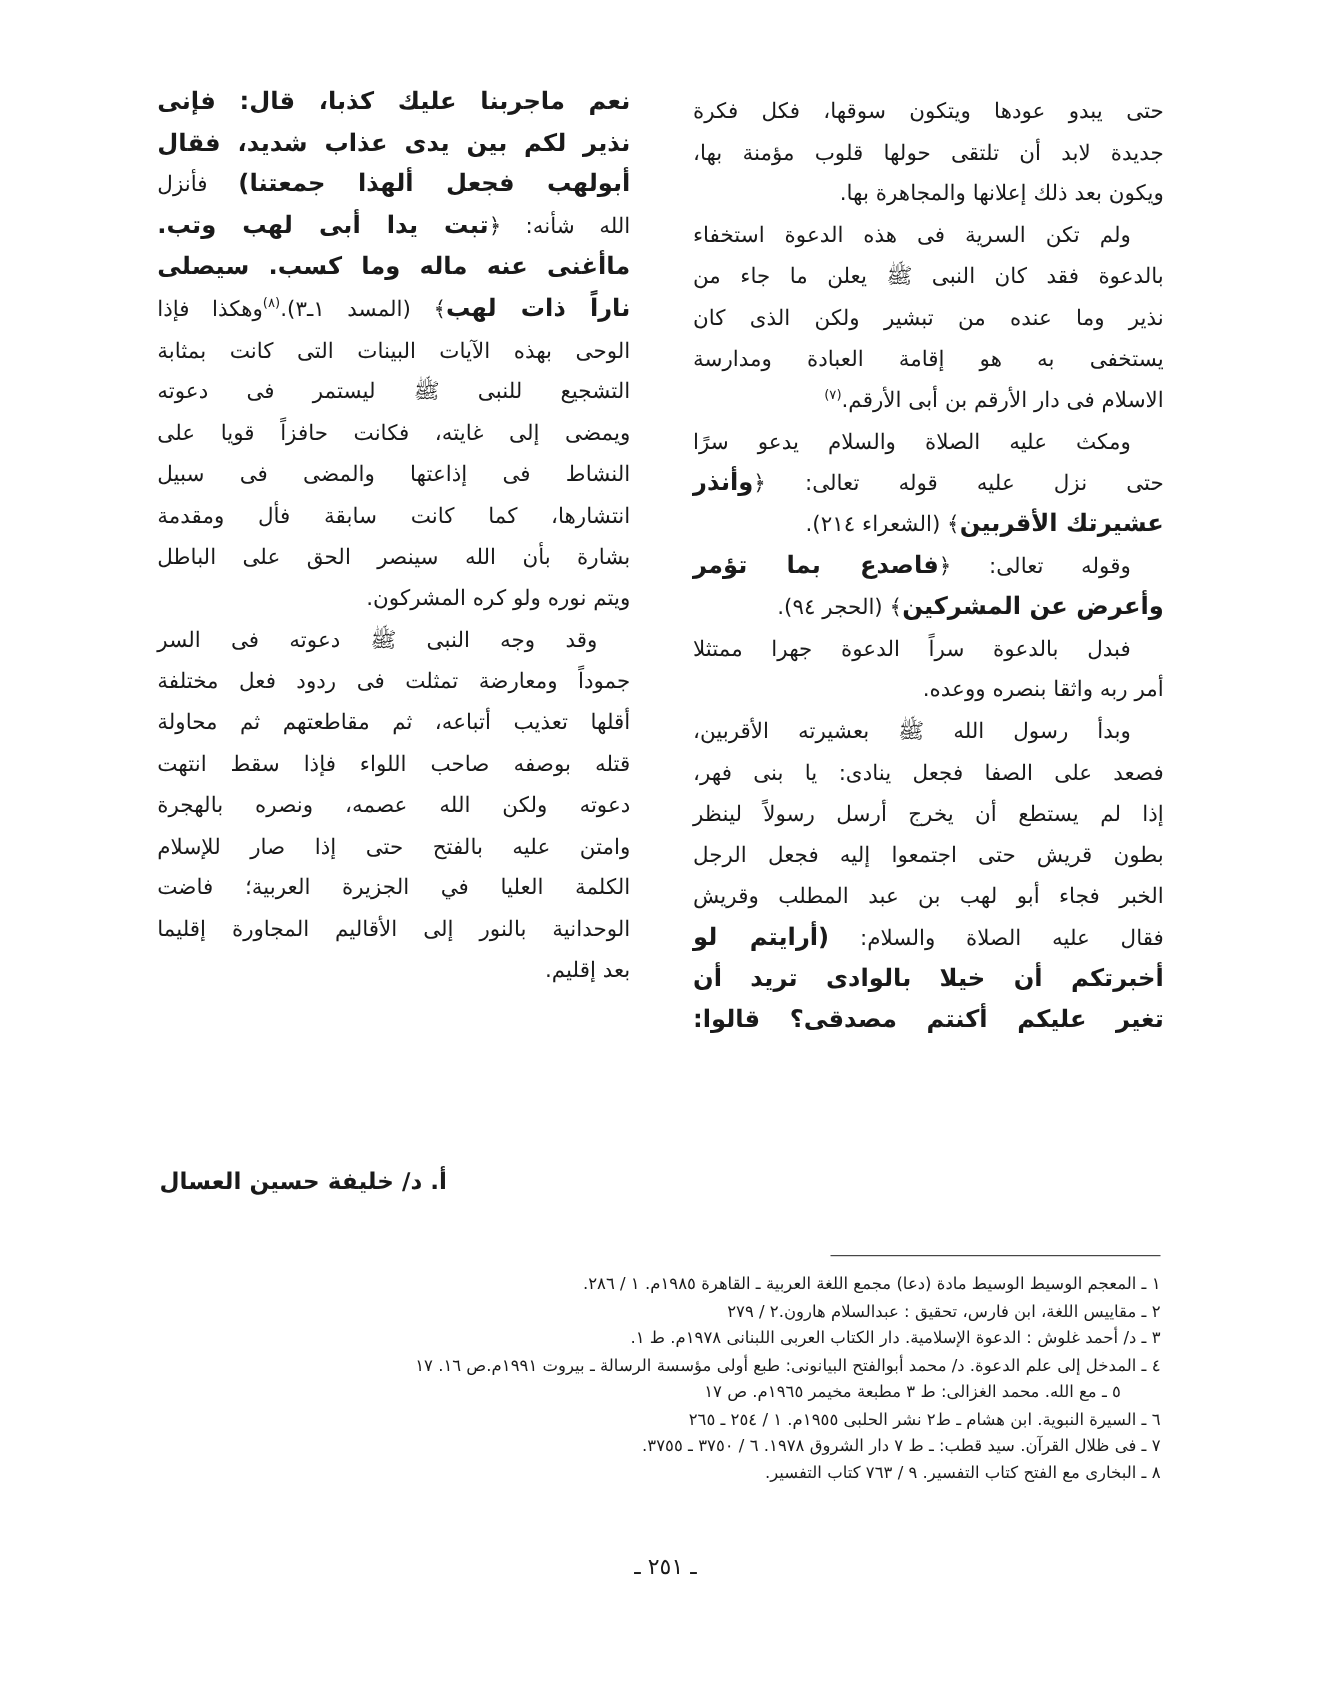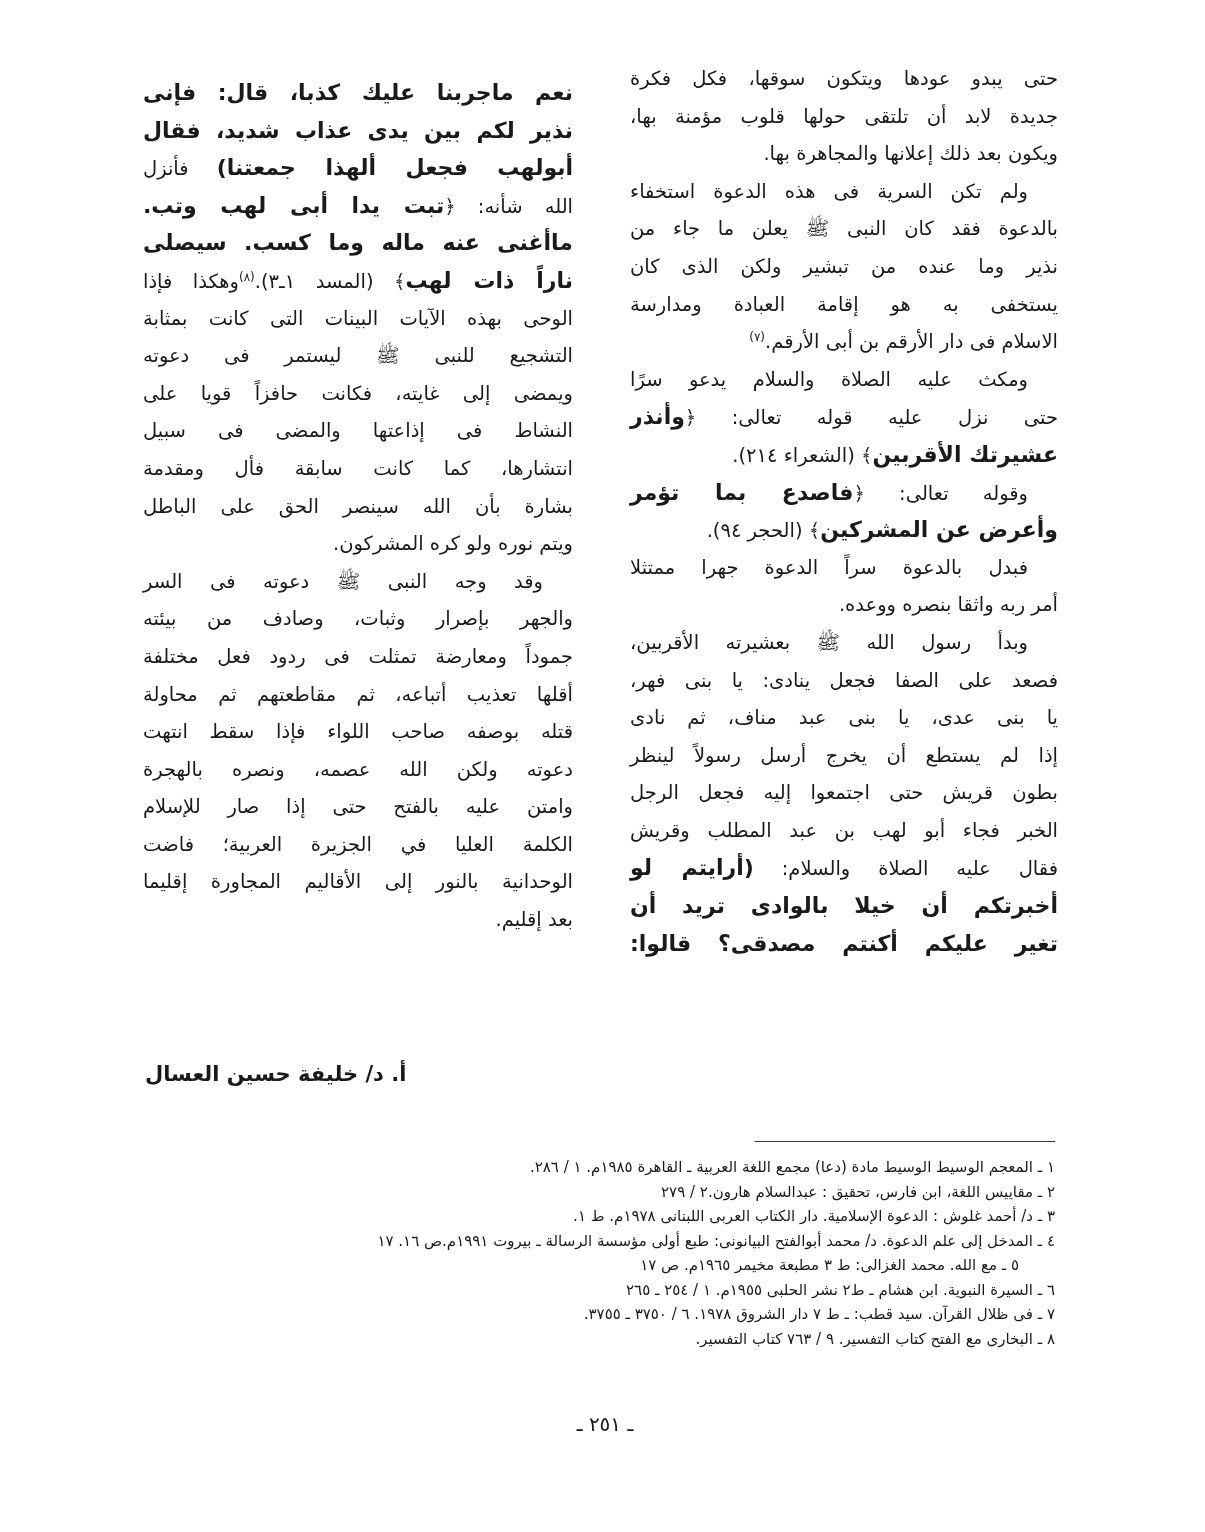--- a/index.html
+++ b/index.html
@@ -1,19 +1,19 @@
 <!DOCTYPE html>
 <html><head>
 <meta charset="utf-8">
 <style>
   html, body { margin:0; padding:0; background:#ffffff; }
   body { width:1205px; height:1532px; position:relative; overflow:hidden;
          font-family: "DejaVu Sans", sans-serif; color:#1a1a1a; }
   .col { position:absolute; direction:rtl; }
-  .col-right { left:630px; width:428px; top:60px; }
+  .col-right { left:630px; width:428px; top:82px; }
   .col-left  { left:143px; width:430px; top:74px; }
   .line { display:block; height:37.6px; line-height:37.6px; font-size:19.5px;
           white-space:nowrap; text-align:justify; text-align-last:justify; }
   .line.last { text-align-last:right; }
   .line.indent { padding-right:30px; }
   .b { font-weight:bold; font-size:22px; }
   .sup { font-size:12px; vertical-align:super; line-height:0; }
   .author { position:absolute; left:145px; top:1062px; width:300px; direction:rtl;
             text-align:left; font-weight:bold; font-size:21px; }
   .fn-rule { position:absolute; left:755px; top:1141px; width:300px; height:0;
@@ -38,21 +38,20 @@
     <div class="line last"><span>الاسلام فى دار الأرقم بن أبى الأرقم.</span><span class="sup">(٧)</span></div>
     <div class="line indent"><span>ومكث عليه الصلاة والسلام يدعو سرًا</span></div>
     <div class="line"><span>حتى نزل عليه قوله تعالى: ﴿</span><span class="b">وأنذر</span></div>
     <div class="line last"><span class="b">عشيرتك الأقربين</span><span>﴾ (الشعراء ٢١٤).</span></div>
     <div class="line indent"><span>وقوله تعالى: ﴿</span><span class="b">فاصدع بما تؤمر</span></div>
     <div class="line last"><span class="b">وأعرض عن المشركين</span><span>﴾ (الحجر ٩٤).</span></div>
     <div class="line indent"><span>فبدل بالدعوة سراً الدعوة جهرا ممتثلا</span></div>
     <div class="line last"><span>أمر ربه واثقا بنصره ووعده.</span></div>
     <div class="line indent"><span>وبدأ رسول الله ﷺ بعشيرته الأقربين،</span></div>
     <div class="line"><span>فصعد على الصفا فجعل ينادى: يا بنى فهر،</span></div>
-    <div class="line"><span>يا بنى عدى، يا بنى عبد مناف، ثم نادى</span></div>
     <div class="line"><span>إذا لم يستطع أن يخرج أرسل رسولاً لينظر</span></div>
     <div class="line"><span>بطون قريش حتى اجتمعوا إليه فجعل الرجل</span></div>
     <div class="line"><span>الخبر فجاء أبو لهب بن عبد المطلب وقريش</span></div>
     <div class="line"><span>فقال عليه الصلاة والسلام: </span><span class="b">(أرايتم لو</span></div>
     <div class="line"><span class="b">أخبرتكم أن خيلا بالوادى تريد أن</span></div>
     <div class="line"><span class="b">تغير عليكم أكنتم مصدقى؟ قالوا:</span></div>
   </div>
 <div class="col col-left" id="lc">
     <div class="line"><span class="b">نعم ماجربنا عليك كذبا، قال: فإنى</span></div>
     <div class="line"><span class="b">نذير لكم بين يدى عذاب شديد، فقال</span></div>
@@ -61,21 +60,20 @@
     <div class="line"><span class="b">ماأغنى عنه ماله وما كسب. سيصلى</span></div>
     <div class="line"><span class="b">ناراً ذات لهب</span><span>﴾ (المسد ١ـ٣).</span><span class="sup">(٨)</span><span>وهكذا فإذا</span></div>
     <div class="line"><span>الوحى بهذه الآيات البينات التى كانت بمثابة</span></div>
     <div class="line"><span>التشجيع للنبى ﷺ ليستمر فى دعوته</span></div>
     <div class="line"><span>ويمضى إلى غايته، فكانت حافزاً قويا على</span></div>
     <div class="line"><span>النشاط فى إذاعتها والمضى فى سبيل</span></div>
     <div class="line"><span>انتشارها، كما كانت سابقة فأل ومقدمة</span></div>
     <div class="line"><span>بشارة بأن الله سينصر الحق على الباطل</span></div>
     <div class="line last"><span>ويتم نوره ولو كره المشركون.</span></div>
     <div class="line indent"><span>وقد وجه النبى ﷺ دعوته فى السر</span></div>
-    <div class="line"><span>والجهر بإصرار وثبات، وصادف من بيئته</span></div>
     <div class="line"><span>جموداً ومعارضة تمثلت فى ردود فعل مختلفة</span></div>
     <div class="line"><span>أقلها تعذيب أتباعه، ثم مقاطعتهم ثم محاولة</span></div>
     <div class="line"><span>قتله بوصفه صاحب اللواء فإذا سقط انتهت</span></div>
     <div class="line"><span>دعوته ولكن الله عصمه، ونصره بالهجرة</span></div>
     <div class="line"><span>وامتن عليه بالفتح حتى إذا صار للإسلام</span></div>
     <div class="line"><span>الكلمة العليا في الجزيرة العربية؛ فاضت</span></div>
     <div class="line"><span>الوحدانية بالنور إلى الأقاليم المجاورة إقليما</span></div>
     <div class="line last"><span>بعد إقليم.</span></div>
   </div>
 

